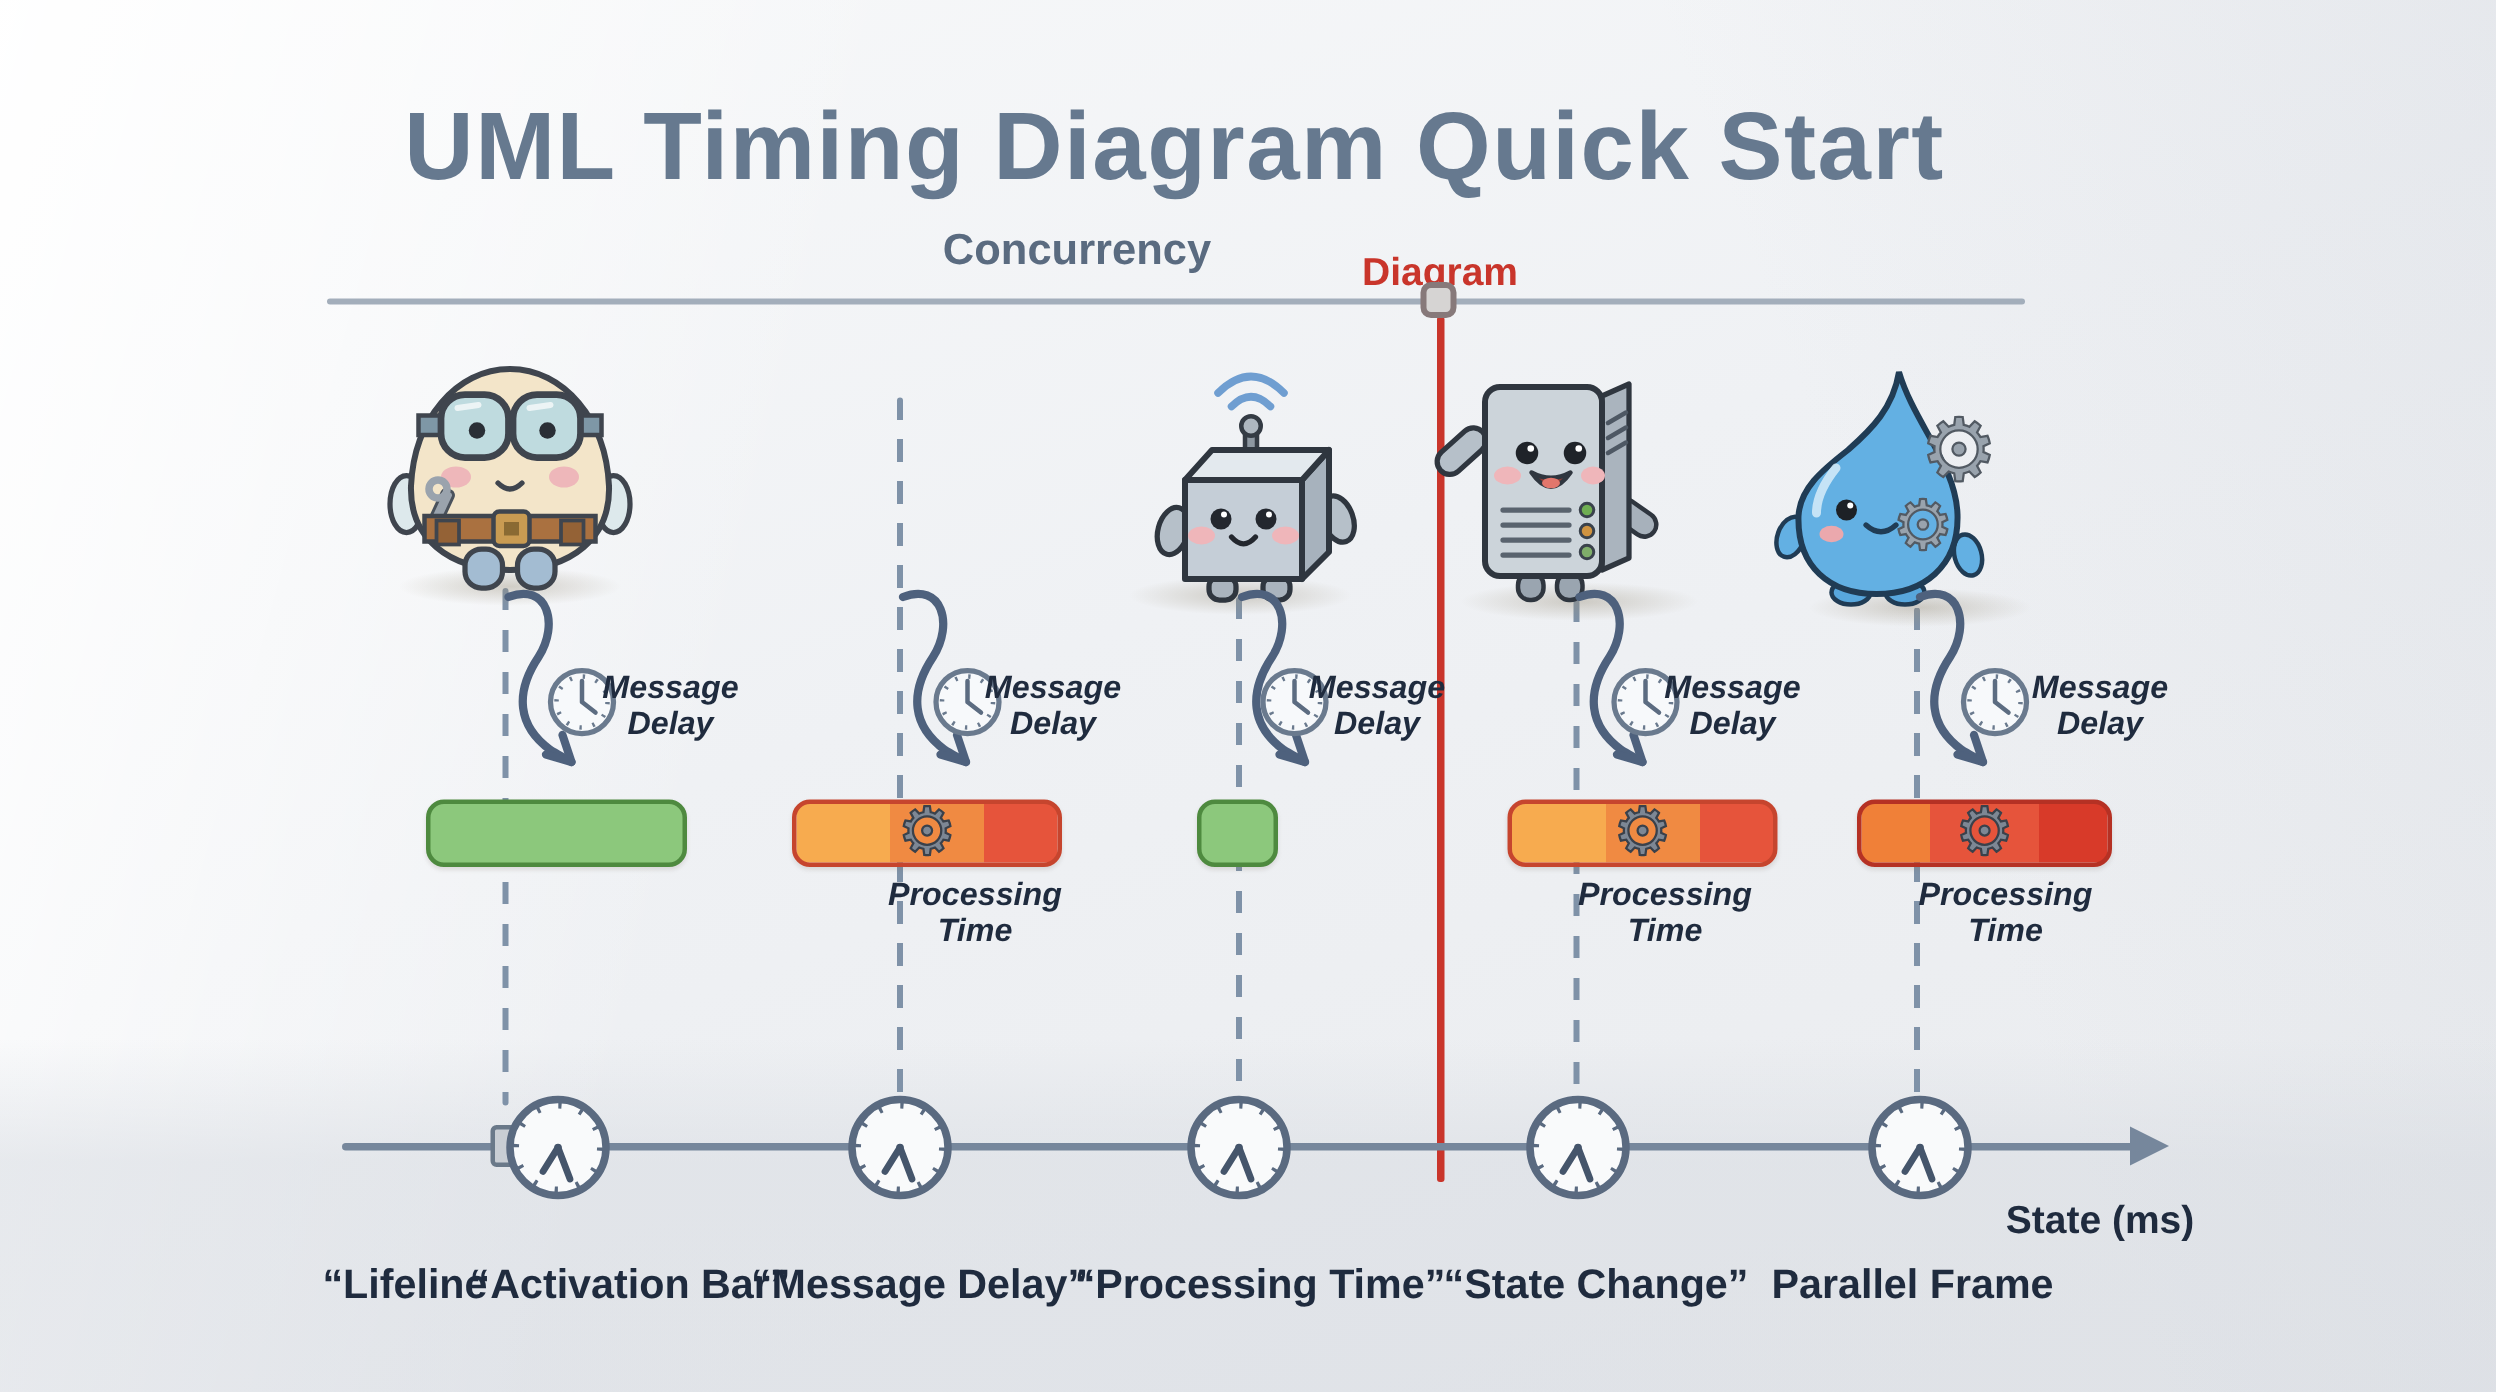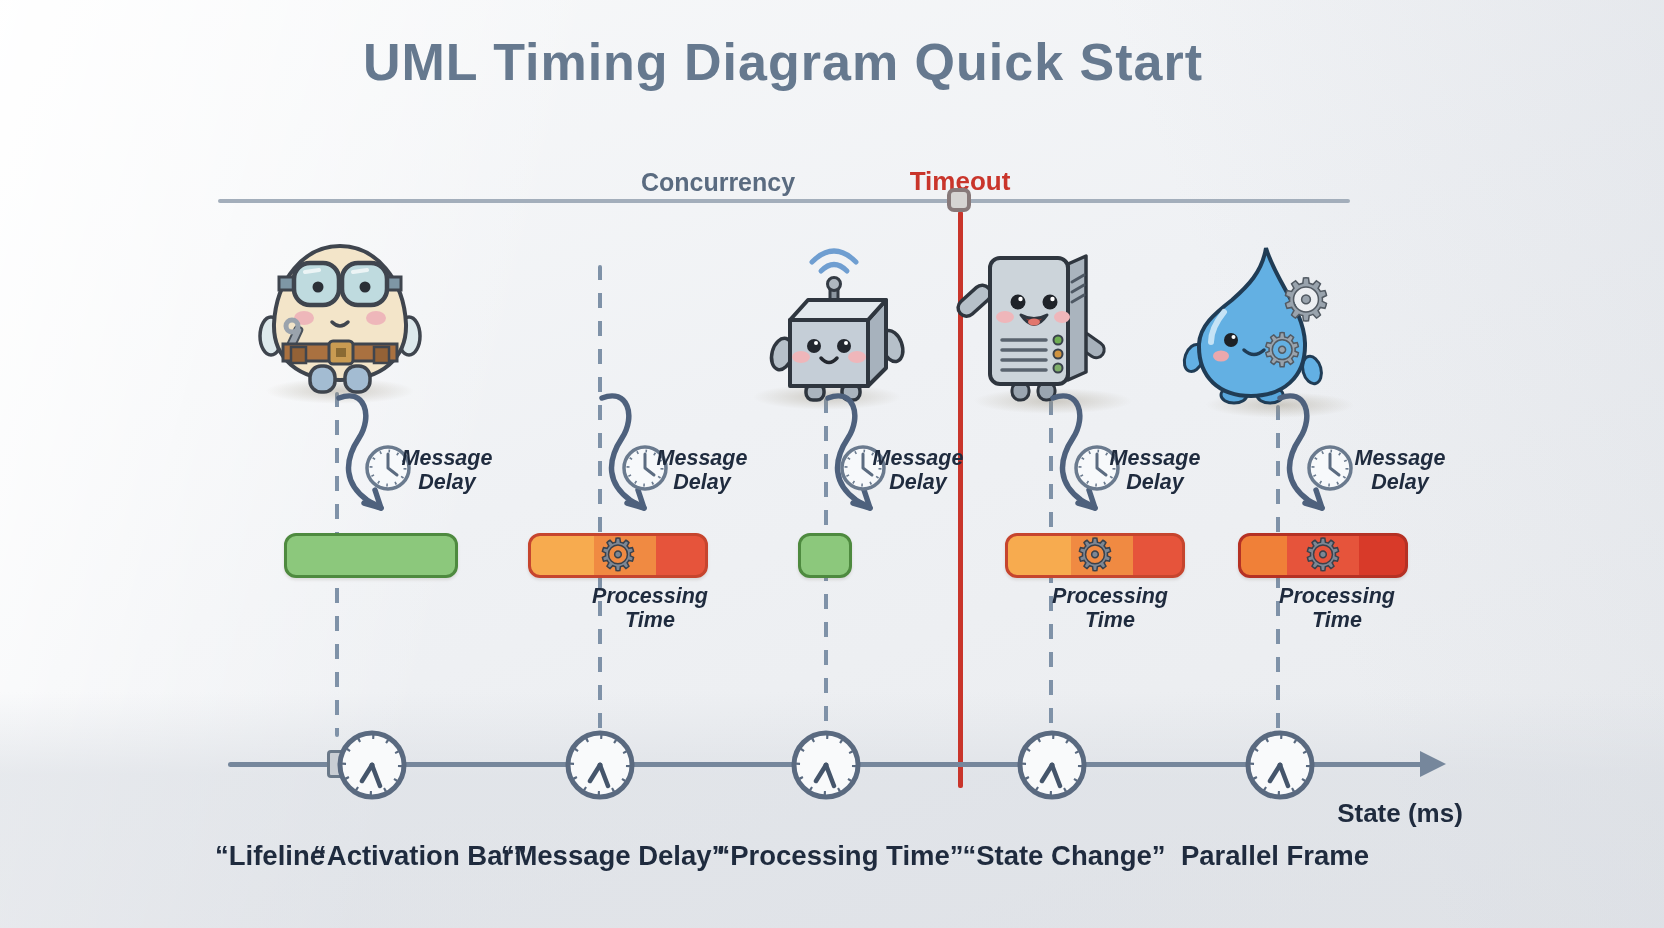--- a/index.html
+++ b/index.html
@@ -4,26 +4,26 @@
 <style>
   html,body{margin:0;padding:0;}
   body{font-family:"Liberation Sans",sans-serif;background:var(--bg,#eef0f3);}
   .canvas{position:relative;width:1664px;height:928px;overflow:hidden;
     background:
       linear-gradient(105deg, rgba(255,255,255,.95) 0%, rgba(255,255,255,0) 32%),
       linear-gradient(250deg, rgba(206,210,218,.30) 0%, rgba(255,255,255,0) 28%),
       linear-gradient(160deg,#f8f9fa 0%, #eff1f4 45%, #e9ebee 100%);}
   .floor{position:absolute;left:0;top:692px;width:100%;height:236px;
     background:linear-gradient(180deg, rgba(226,229,233,0) 0%, rgba(216,220,226,.55) 35%, rgba(211,215,222,.45) 100%);}
-  .title{position:absolute;top:32px;left:783px;transform:translateX(-50%);
-    font-size:52px;font-weight:bold;letter-spacing:1px;color:var(--title,#66798f);white-space:nowrap;}
+  .title{position:absolute;top:60px;left:783px;transform:translateX(-50%);
+    font-size:64px;font-weight:bold;letter-spacing:1px;color:var(--title,#66798f);white-space:nowrap;}
   .frame-line{position:absolute;left:218px;top:199px;width:1132px;height:4px;
     background:var(--frameline,#a3aebb);border-radius:2px;}
   .lbl{position:absolute;transform:translateX(-50%);white-space:nowrap;font-weight:bold;}
-  .concurrency{left:718px;top:168px;font-size:25px;color:var(--subtext,#5a6b80);}
+  .concurrency{left:718px;top:151px;font-size:29px;color:var(--subtext,#5a6b80);}
   .timeout{left:960px;top:166px;font-size:26px;color:var(--red,#c9352b);}
   .timeout-marker{position:absolute;left:947px;top:188px;width:24px;height:24px;box-sizing:border-box;
     background:#d6d4d3;border:4px solid #87797a;border-radius:7px;}
   .redline{position:absolute;left:958px;top:211px;width:5px;height:577px;background:var(--red,#c9352b);border-radius:2px;}
   .lifeline{position:absolute;width:4px;
     background:repeating-linear-gradient(to bottom, var(--dash,#7f92a8) 0 15px, transparent 15px 28px);border-radius:2px;}
   .char{position:absolute;}
   .char-shadow{position:absolute;height:26px;border-radius:50%;
     background:radial-gradient(ellipse, rgba(150,140,118,.38) 0%, rgba(150,140,118,0) 70%);}
   .bar{position:absolute;top:533px;height:45px;box-sizing:border-box;border:3.5px solid;border-radius:12px;
@@ -53,21 +53,21 @@
 </head>
 <body>
 
 <div class="canvas">
   <div class="floor"></div>
 
   <div class="title">UML Timing Diagram Quick Start</div>
 
   <div class="frame-line"></div>
   <div class="lbl concurrency">Concurrency</div>
-  <div class="lbl timeout">Timeout</div>
+  <div class="lbl timeout">Diagram</div>
   <div class="redline"></div>
   <div class="timeout-marker"></div>
 
   <div class="lifeline" style="left:335px;top:392px;height:345px;"></div>
   <div class="lifeline" style="left:598px;top:265px;height:472px;"></div>
   <div class="lifeline" style="left:824px;top:398px;height:339px;"></div>
   <div class="lifeline" style="left:1049px;top:400px;height:337px;"></div>
   <div class="lifeline" style="left:1276px;top:405px;height:332px;"></div>
 
   <div class="char-shadow" style="left:265px;top:378px;width:150px;"></div>

